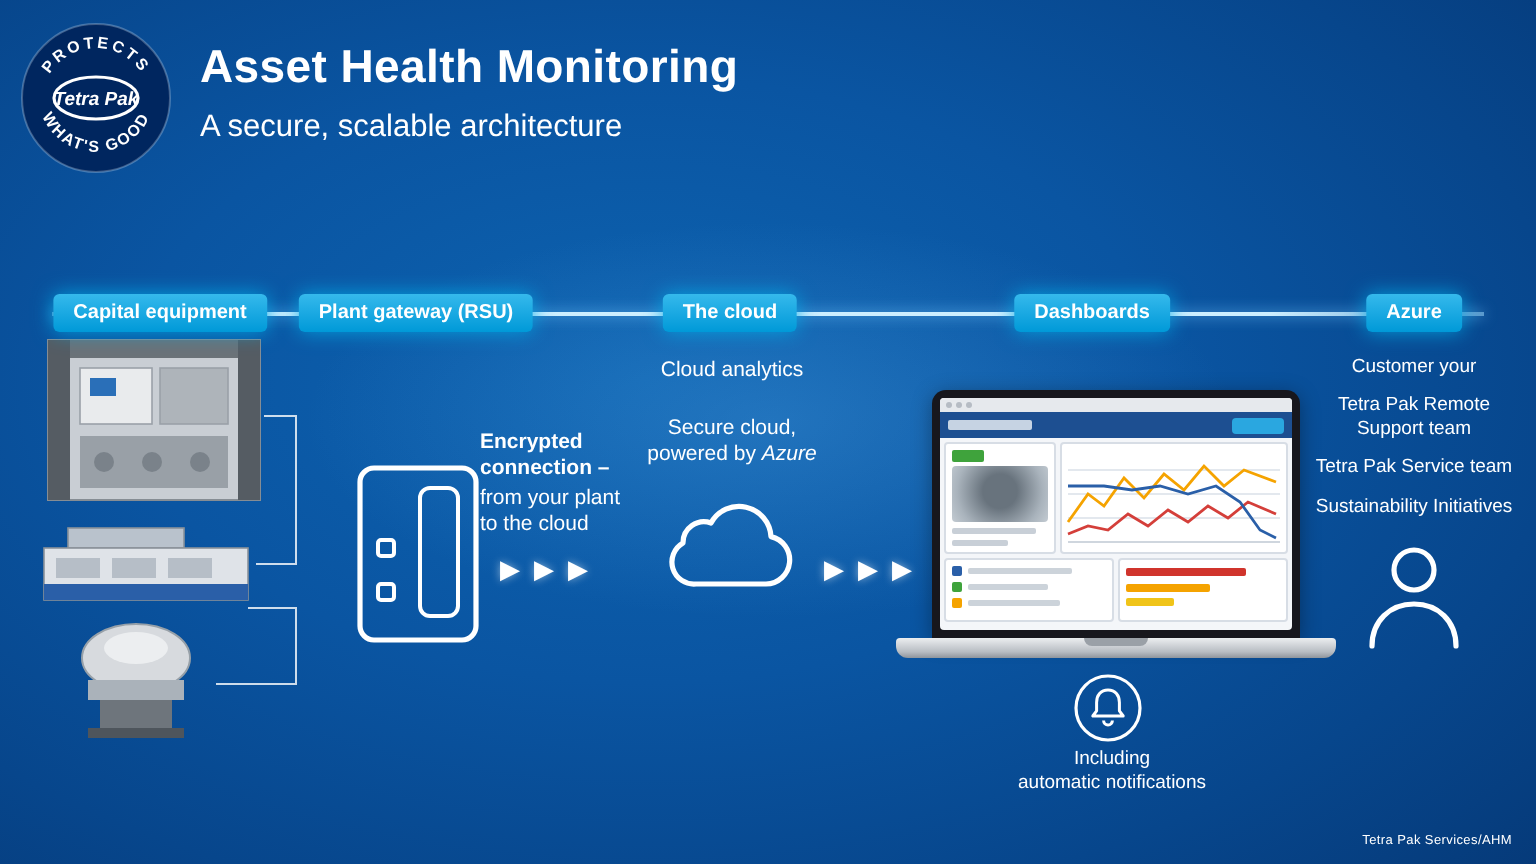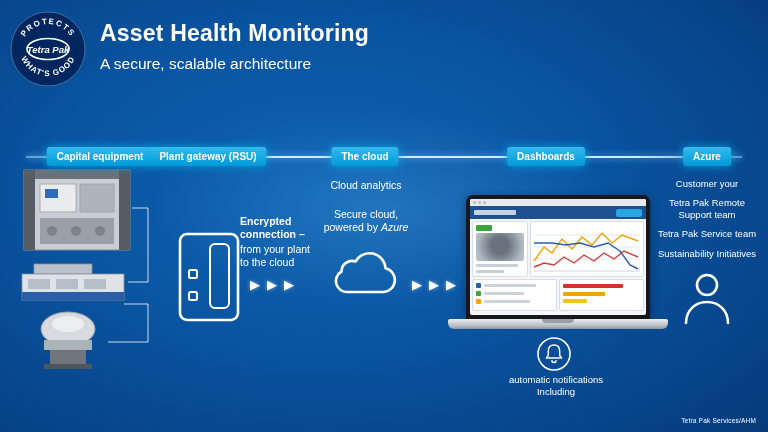--- a/index.html
+++ b/index.html
@@ -85,21 +85,21 @@
     <ellipse cx="38" cy="38" rx="21" ry="10.5" fill="none" stroke="#ffffff" stroke-width="1.6"></ellipse>
     <text x="38" y="41.5" text-anchor="middle" font-size="9.5" font-style="italic" font-weight="bold" fill="#ffffff">Tetra Pak</text>
   </svg>
 
   <div class="title-block">
     <h1>Asset Health Monitoring</h1>
     <div class="subtitle">A secure, scalable architecture</div>
   </div>
 
   <div class="pipeline-line"></div>
-  <div class="pill" style="left:100px">Capital equipment</div>
+  <div class="pill" style="left:80px">Capital equipment</div>
   <div class="pill" style="left:208px">Plant gateway (RSU)</div>
   <div class="pill" style="left:365px">The cloud</div>
   <div class="pill" style="left:546px">Dashboards</div>
   <div class="pill" style="left:707px">Azure</div>
 
   <svg class="machines" width="150" height="210" viewBox="0 0 150 210">
 
     <polyline points="116,44 132,44 132,118 112,118" fill="none" stroke="rgba(255,255,255,0.8)" stroke-width="1"></polyline>
     <polyline points="108,140 132,140 132,178 92,178" fill="none" stroke="rgba(255,255,255,0.8)" stroke-width="1"></polyline>
 
@@ -228,22 +228,22 @@
   <div class="laptop-base">
     <div class="laptop-notch"></div>
   </div>
 
   <svg class="bell-icon" width="36" height="36" viewBox="0 0 36 36">
     <circle cx="18" cy="18" r="16" fill="none" stroke="#ffffff" stroke-width="1.6"></circle>
     <path d="M18 9 c-3.6 0 -5.7 2.6 -5.7 6.2 v4.2 l-1.9 2.6 h15.2 l-1.9 -2.6 v-4.2 c0 -3.6 -2.1 -6.2 -5.7 -6.2 z" fill="none" stroke="#ffffff" stroke-width="1.5" stroke-linejoin="round"></path>
     <path d="M15.8 24.3 a2.2 2.2 0 0 0 4.4 0" fill="none" stroke="#ffffff" stroke-width="1.5"></path>
   </svg>
   <div class="notif-block">
+    <div>Including</div>
     <div>automatic notifications</div>
-    <div>Including</div>
   </div>
 
   <div class="users-col">
     <div class="user-item">Customer your</div>
     <div class="user-item">Tetra Pak Remote Support team</div>
     <div class="user-item">Tetra Pak Service team</div>
     <div class="user-item">Sustainability Initiatives</div>
     <svg class="person-icon" width="52" height="56" viewBox="0 0 52 56">
       <circle cx="26" cy="15" r="10" fill="none" stroke="#ffffff" stroke-width="2.6"></circle>
       <path d="M5 53 c0 -12.5 9 -21 21 -21 s21 8.5 21 21" fill="none" stroke="#ffffff" stroke-width="2.6" stroke-linecap="round"></path>

